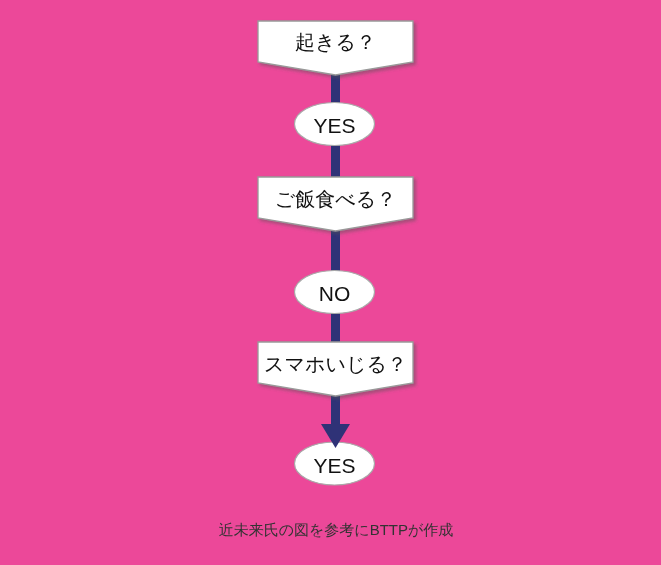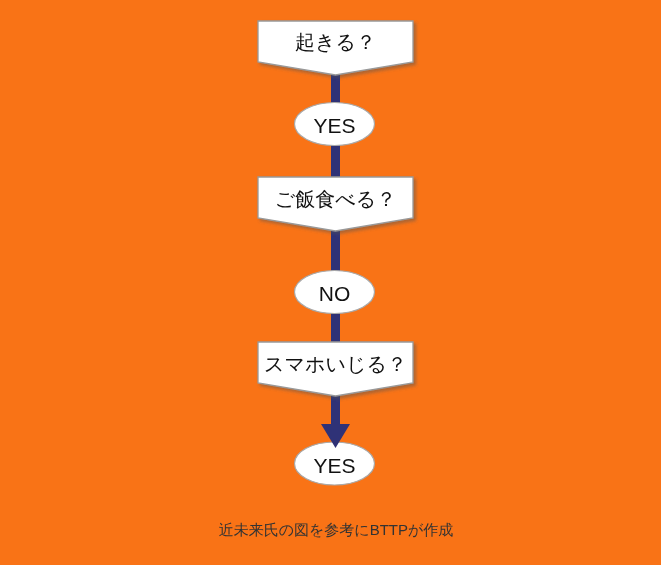--- a/index.html
+++ b/index.html
@@ -5,21 +5,21 @@
   html, body {
     margin: 0;
     padding: 0;
     background: #ffffff;
     font-family: "Liberation Sans", "DejaVu Sans", sans-serif;
   }
   .canvas {
     position: relative;
     width: 661px;
     height: 565px;
-    background: #f97316;
+    background: #ec4899;
     overflow: hidden;
   }
   svg { display: block; }
   .node-label {
     font-family: "Liberation Sans", "DejaVu Sans", sans-serif;
     font-size: 20px;
     fill: #111111;
   }
   .yn-label {
     font-family: "Liberation Sans", "DejaVu Sans", sans-serif;

